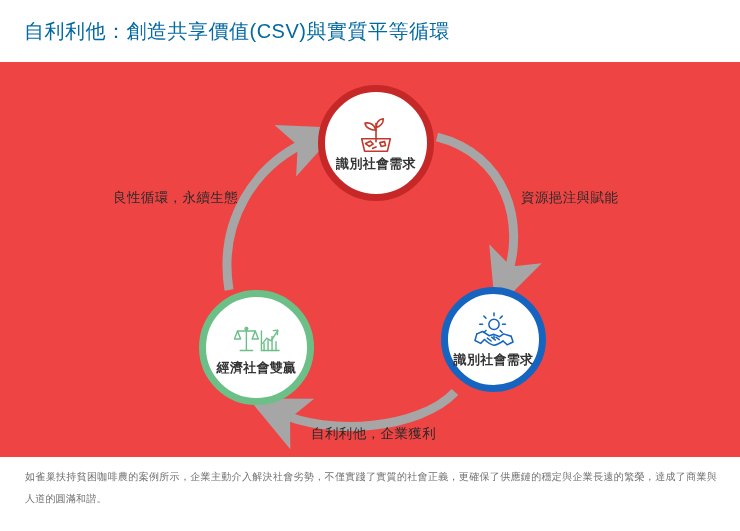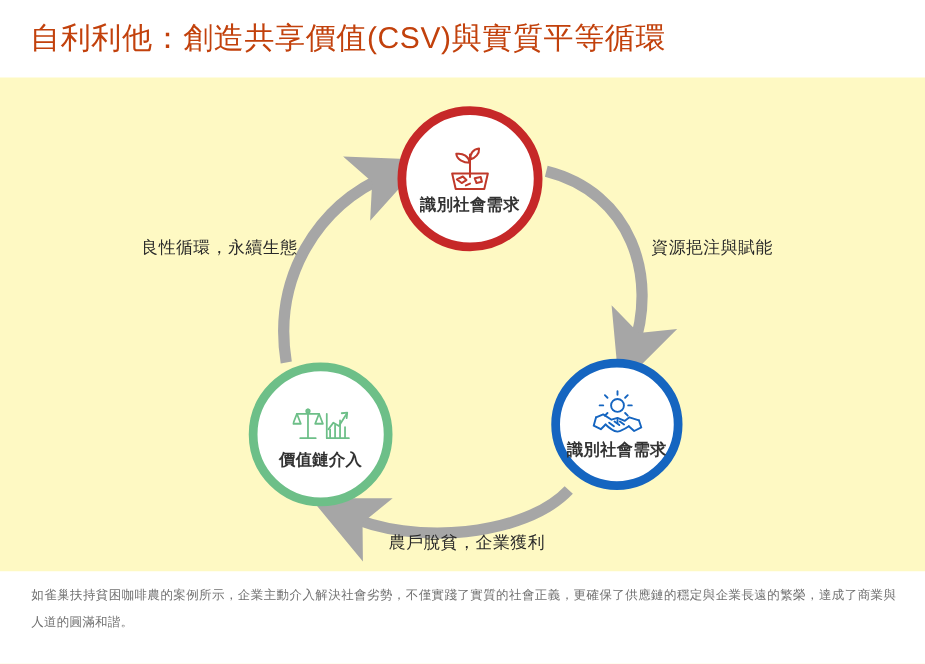--- a/index.html
+++ b/index.html
@@ -13,36 +13,36 @@
     font-family: "Liberation Sans", "DejaVu Sans", sans-serif;
     overflow: hidden;
     position: relative;
   }
 
   
   #page-title {
     position: absolute;
     left: 24px;
     top: 17px;
-    font-size: 24px;
+    font-size: 20px;
     line-height: 28px;
     letter-spacing: 0.5px;
-    color: #c2410c;
+    color: #0369a1;
     font-weight: 400;
     white-space: nowrap;
   }
 
   
   #diagram-canvas {
     position: absolute;
     left: 0;
     top: 62px;
     width: 740px;
     height: 395px;
-    background: #fef9c3;
+    background: #ef4444;
   }
   #cycle-svg {
     position: absolute;
     left: 0;
     top: 0;
     width: 740px;
     height: 395px;
   }
 
   
@@ -190,22 +190,22 @@
         <path d="M4 12 L24 12"></path>
         <circle cx="14" cy="9.5" r="1.6"></circle>
         <path d="M4 12 L0.5 21 L7.5 21 Z"></path>
         <path d="M24 12 L20.5 21 L27.5 21 Z"></path>
         <path d="M31 34 L31 12 M31 34 L51 34"></path>
         <path d="M34 34 L34 26 M38.5 34 L38.5 22 M43 34 L43 18 M47.5 34 L47.5 24"></path>
         <path d="M32.5 26 L37 20 L42 23 L49 12"></path>
         <path d="M44.5 11.5 L49.5 11 L49 16"></path>
       </g>
     </svg>
-    <span class="node-label">價值鏈介入</span>
+    <span class="node-label">經濟社會雙贏</span>
   </div>
 
   <div class="edge-label" id="edge-label-left">良性循環，永續生態</div>
   <div class="edge-label" id="edge-label-right">資源挹注與賦能</div>
-  <div class="edge-label" id="edge-label-bottom">農戶脫貧，企業獲利</div>
+  <div class="edge-label" id="edge-label-bottom">自利利他，企業獲利</div>
 
 </div>
 
 <div id="caption">如雀巢扶持貧困咖啡農的案例所示，企業主動介入解決社會劣勢，不僅實踐了實質的社會正義，更確保了供應鏈的穩定與企業長遠的繁榮，達成了商業與人道的圓滿和諧。</div>
 
 </body></html>

